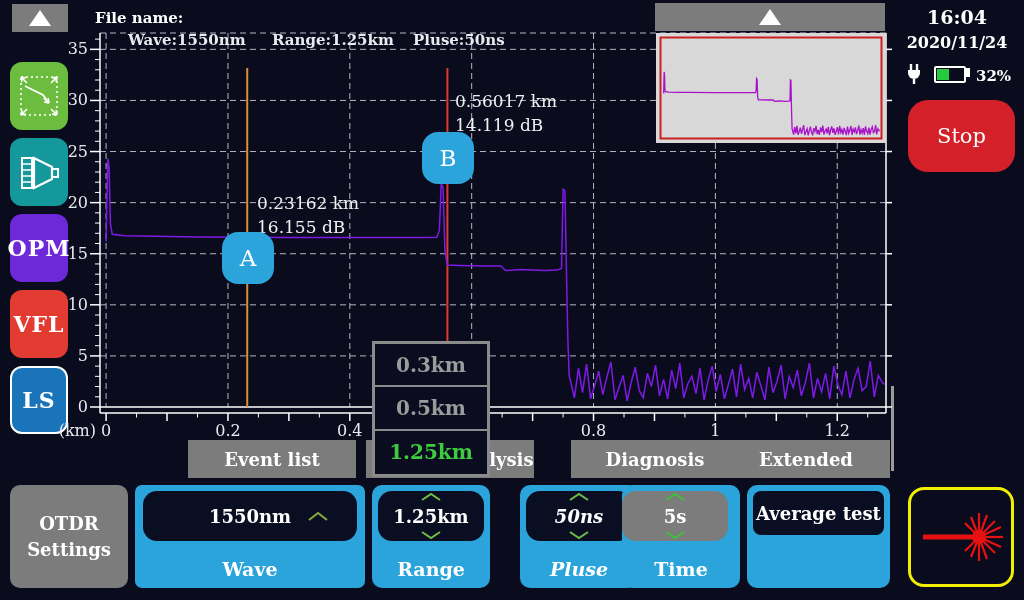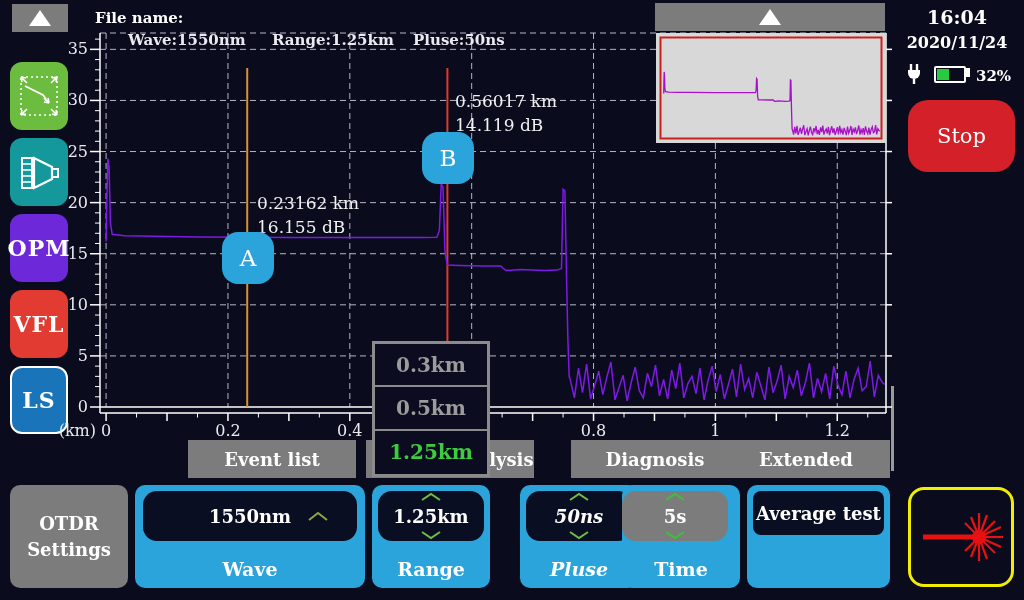--- a/index.html
+++ b/index.html
@@ -266,21 +266,21 @@
     </div>
   <div class="abs tab" style="left:722px;">
       <span>Extended</span>
     </div>
 
   <div class="abs ctl gray" style="left:10px;width:118px;">
     <span>OTDR</span>
     <span>Settings</span>
   </div>
 
-  <div class="abs ctl blue" style="left:135px;width:230px;">
+  <div class="abs ctl blue" style="left:135px;width:230px;border-radius:7px;">
     <div class="inner-val" style="left:8px;top:6px;width:214px;height:50px;">
       <span>1550nm</span>
       <svg class="chev" style="right:28px;top:20px;position:absolute;" width="22" height="11" viewBox="0 0 22 11">
           <polyline points="2,9 11,2 20,9" fill="none" stroke="#8aa93c" stroke-width="2"></polyline>
         </svg>
     </div>
     <div class="ctl-label">Wave</div>
   </div>
 
   <div class="abs ctl blue" style="left:372px;width:118px;">

